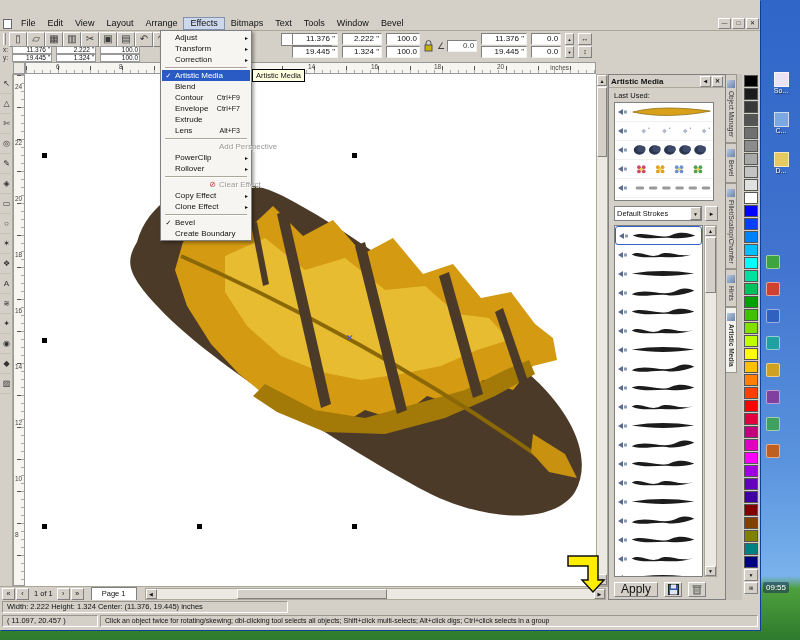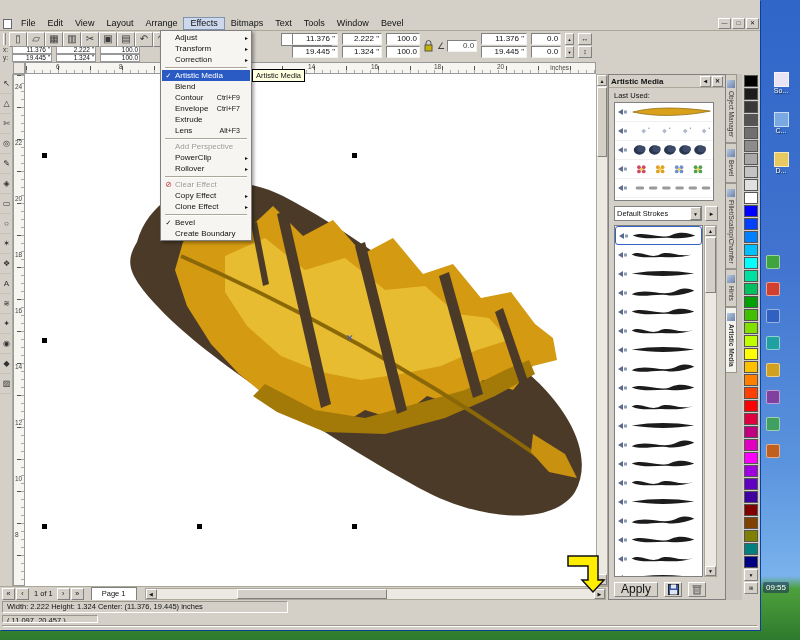--- a/index.html
+++ b/index.html
@@ -109,34 +109,34 @@
   .bottomstrip{position:absolute;left:0;top:586px;width:608px;height:14px;background:#d4d0c8;border-top:1px solid #aca899;display:flex;align-items:center;padding:0 2px;}
   .pg-btn{width:13px;height:12px;text-align:center;line-height:10px;font-size:7px;margin-right:1px;}
   .pg-ind{padding:0 4px;font-size:7.5px;}
   .pg-tab{height:13px;background:#fff;border:1px solid #808080;border-bottom:none;padding:0 10px;font-size:7.5px;line-height:12px;margin-left:6px;}
   .hscroll{flex:1;height:12px;margin-left:8px;background:#ece9e2;border:1px solid #aca899;display:flex;align-items:center;}
   .htrack{flex:1;height:100%;position:relative;}
   .hthumb{position:absolute;left:80px;top:0;width:150px;height:10px;}
 
   .statusbar{position:absolute;left:0;top:600px;width:760px;height:30px;background:#d4d0c8;font-size:7.5px;}
   .sb-row{position:absolute;left:0;width:100%;height:14px;display:flex;gap:2px;padding:1px 2px;}
-  .sb1{top:0;}.sb2{top:14px;flex-direction:column;}
+  .sb1{top:0;}.sb2{top:14px;}
   .sb-cell{border:1px solid;border-color:#9a968e #fff #fff #9a968e;padding:0 4px;line-height:10px;white-space:nowrap;overflow:hidden;}
   .sb-dims{width:286px;}.sb-sel{flex:1;}.sb-coords{width:96px;}.sb-hint{flex:1;font-size:7px;}
 
   .emenu{position:absolute;left:160px;top:30px;width:92px;background:#f6f5f1;border:1px solid #808080;box-shadow:2px 2px 3px rgba(0,0,0,.35);padding:1px;z-index:50;}
   .m-item{position:relative;height:11px;display:flex;align-items:center;font-size:8px;padding-right:10px;cursor:default;}
   .m-gutter{width:13px;text-align:center;font-size:7px;flex:0 0 auto;line-height:1;}
   .m-icosq{background:radial-gradient(circle,#cfd8ea 30%,#7e97c0 100%);background-size:8px 8px;background-position:center;background-repeat:no-repeat;}
   .m-no{color:#c03030;font-size:8px;}
   .m-label{flex:1;white-space:nowrap;}
   .m-short{font-size:7px;margin-left:4px;}
   .m-arrow{position:absolute;right:2px;font-size:6px;}
   .m-hl{background:#2a5ac4;color:#fff;}
-  .m-dis{color:#9a9a9a;text-shadow:1px 1px 0 #fff;}
+  .m-dis{color:#9a9a9a;text-shadow:1px 1px 0 #fff;padding-left:44px;}
   .m-sep{height:1px;background:#aca899;margin:2px 3px;box-shadow:0 1px 0 #fff;}
 
   .tooltip{position:absolute;left:252px;top:69px;background:#ffffe1;border:1px solid #000;font-size:7.5px;padding:1px 3px;z-index:55;}
 
   .callout{position:absolute;left:470px;top:549px;width:98px;height:30px;background:#ffee00;border:2px solid #111;
     display:flex;align-items:center;justify-content:center;font-size:13px;font-weight:bold;z-index:60;}
   #arrow-svg{position:absolute;left:0;top:0;width:800px;height:640px;pointer-events:none;z-index:59;}
 
   .dt-ico{position:absolute;left:764px;width:34px;text-align:center;}
   .dt-img{width:15px;height:15px;margin:0 auto;border:1px solid rgba(255,255,255,.6);}

